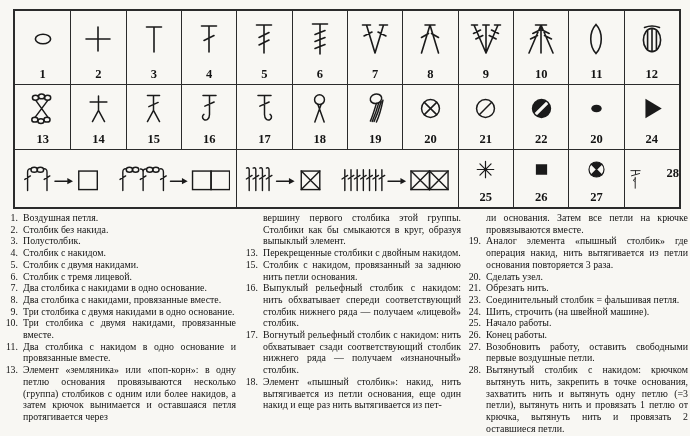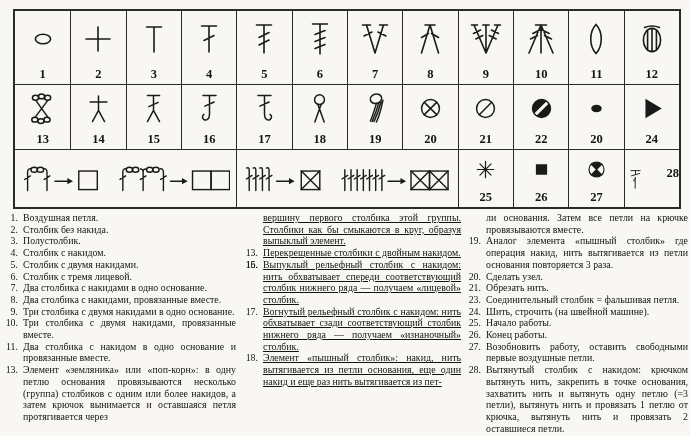--- a/index.html
+++ b/index.html
@@ -11,21 +11,21 @@
   .cell.nl{border-left:none;}
   .cell.nt{border-top:none;}
   .cell svg.sym{margin:auto;}
   .num{font-weight:700;font-size:12.5px;line-height:1;margin:1px 0 4px;}
   .wide{grid-column:span 4;flex-direction:row;justify-content:center;align-items:center;gap:7px;padding:0 2px;}
   .cell28{flex-direction:row;justify-content:center;align-items:center;gap:20px;}
   .cell28 .num{margin:0 0 10px;}
   .legend{position:absolute;top:212px;left:0;width:690px;font-size:9.9px;line-height:11.7px;}
   .lcol{position:absolute;top:0;}
   .lcol.c1{left:3px;width:233px;}
-  .lcol.c2{left:243px;width:218px;text-decoration:underline;}
+  .lcol.c2{left:243px;width:218px;}
   .lcol.c3{left:466px;width:222px;}
   .li{position:relative;padding-left:20px;text-align:justify;}
   .li .n{position:absolute;left:0;top:0;width:15px;text-align:right;}
 </style>
 </head>
 <body>
 
 <div class="page">
   <div class="tbl">
       <div class="cell nl nt">
@@ -263,21 +263,21 @@
         <div class="li"><span class="n">7.</span><span>Два столбика с накидами в одно основание.</span></div>
         <div class="li"><span class="n">8.</span><span>Два столбика с накидами, провязанные вместе.</span></div>
         <div class="li"><span class="n">9.</span><span>Три столбика с двумя накидами в одно основание.</span></div>
         <div class="li"><span class="n">10.</span><span>Три столбика с двумя накидами, провязанные вместе.</span></div>
         <div class="li"><span class="n">11.</span><span>Два столбика с накидом в одно основание и провязанные вместе.</span></div>
         <div class="li"><span class="n">13.</span><span>Элемент «земляника» или «поп-корн»: в одну петлю основания провязываются несколько (группа) столбиков с одним или более накидов, а затем крючок вынимается и оставшаяся петля протягивается через</span></div>
       </div>
     <div class="lcol c2">
         <div class="li"><span class="n"></span><span>вершину первого столбика этой группы. Столбики как бы смыкаются в круг, образуя выпыклый элемент.</span></div>
         <div class="li"><span class="n">13.</span><span>Перекрещенные столбики с двойным накидом.</span></div>
-        <div class="li"><span class="n">15.</span></div>
+        <div class="li"><span class="n">15.</span><span>Столбик с накидом, провязанный за заднюю нить петли основания.</span></div>
         <div class="li"><span class="n">16.</span><span>Выпуклый рельефный столбик с накидом: нить обхватывает спереди соответствующий столбик нижнего ряда — получаем «лицевой» столбик.</span></div>
         <div class="li"><span class="n">17.</span><span>Вогнутый рельефный столбик с накидом: нить обхватывает сзади соответствующий столбик нижнего ряда — получаем «изнаночный» столбик.</span></div>
         <div class="li"><span class="n">18.</span><span>Элемент «пышный столбик»: накид, нить вытягивается из петли основания, еще один накид и еще раз нить вытягивается из пет-</span></div>
       </div>
     <div class="lcol c3">
         <div class="li"><span class="n"></span><span>ли основания. Затем все петли на крючке провязываются вместе.</span></div>
         <div class="li"><span class="n">19.</span><span>Аналог элемента «пышный столбик» где операция накид, нить вытягивается из петли основания повторяется 3 раза.</span></div>
         <div class="li"><span class="n">20.</span><span>Сделать узел.</span></div>
         <div class="li"><span class="n">21.</span><span>Обрезать нить.</span></div>
         <div class="li"><span class="n">23.</span><span>Соединительный столбик = фальшивая петля.</span></div>

